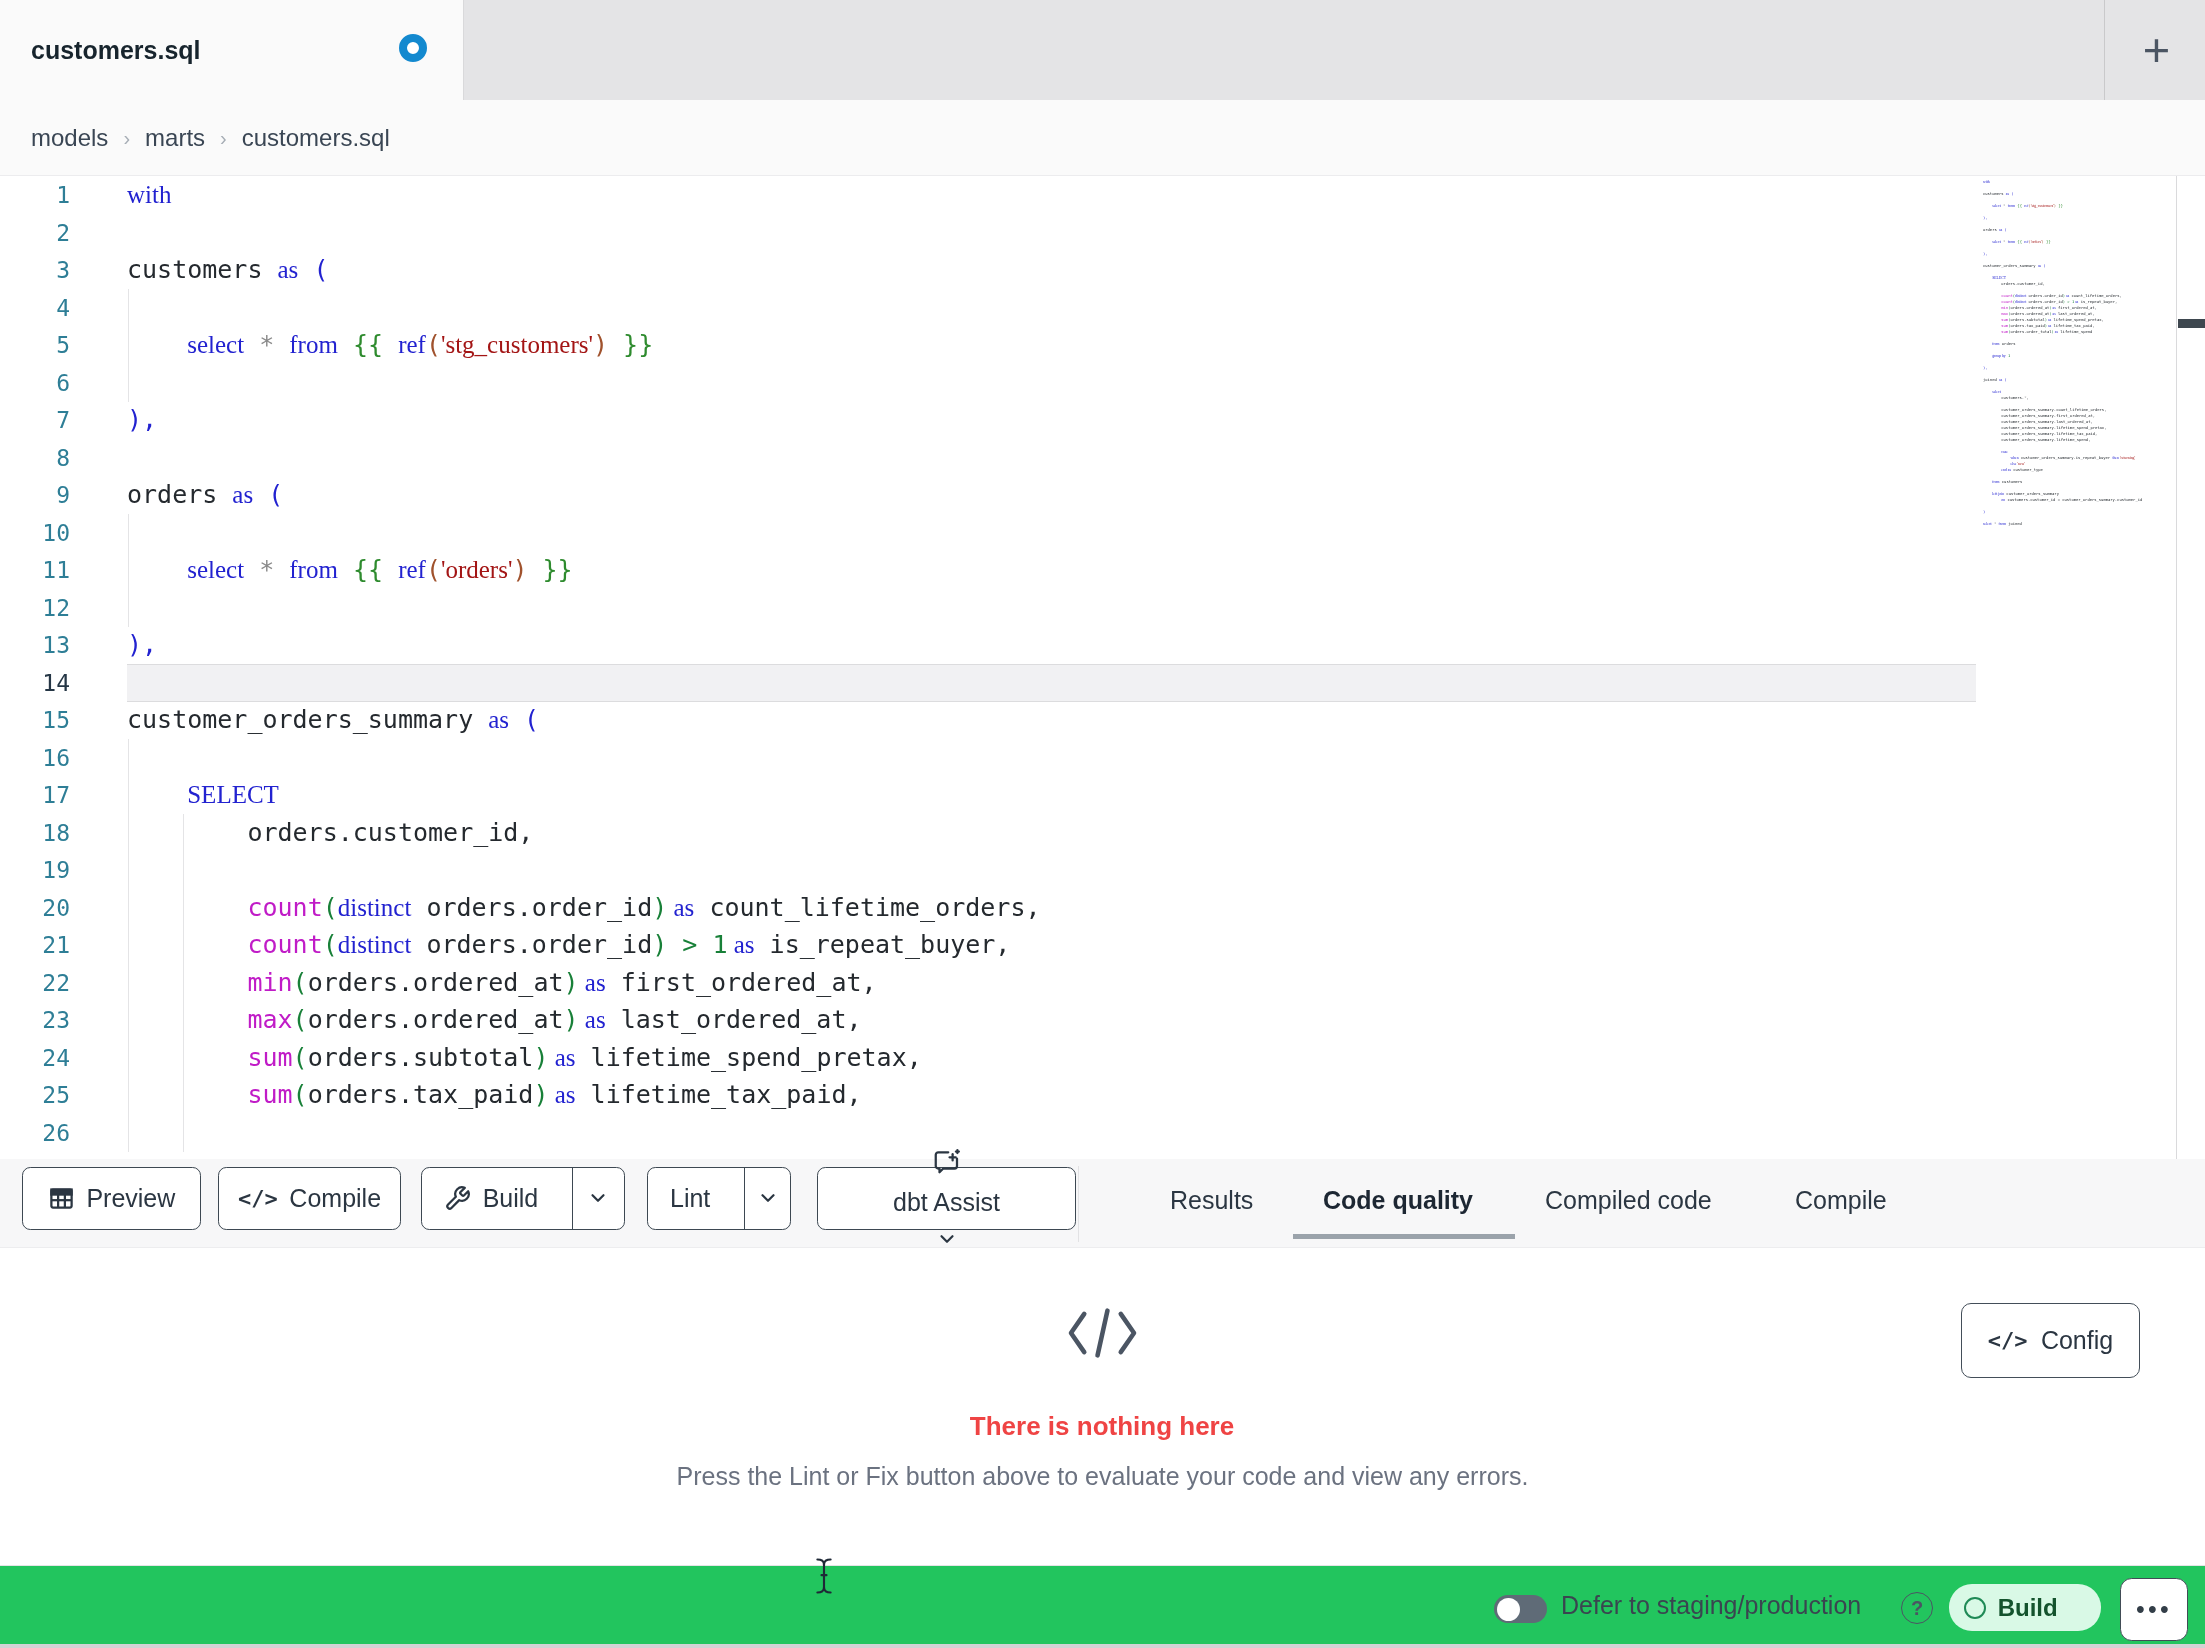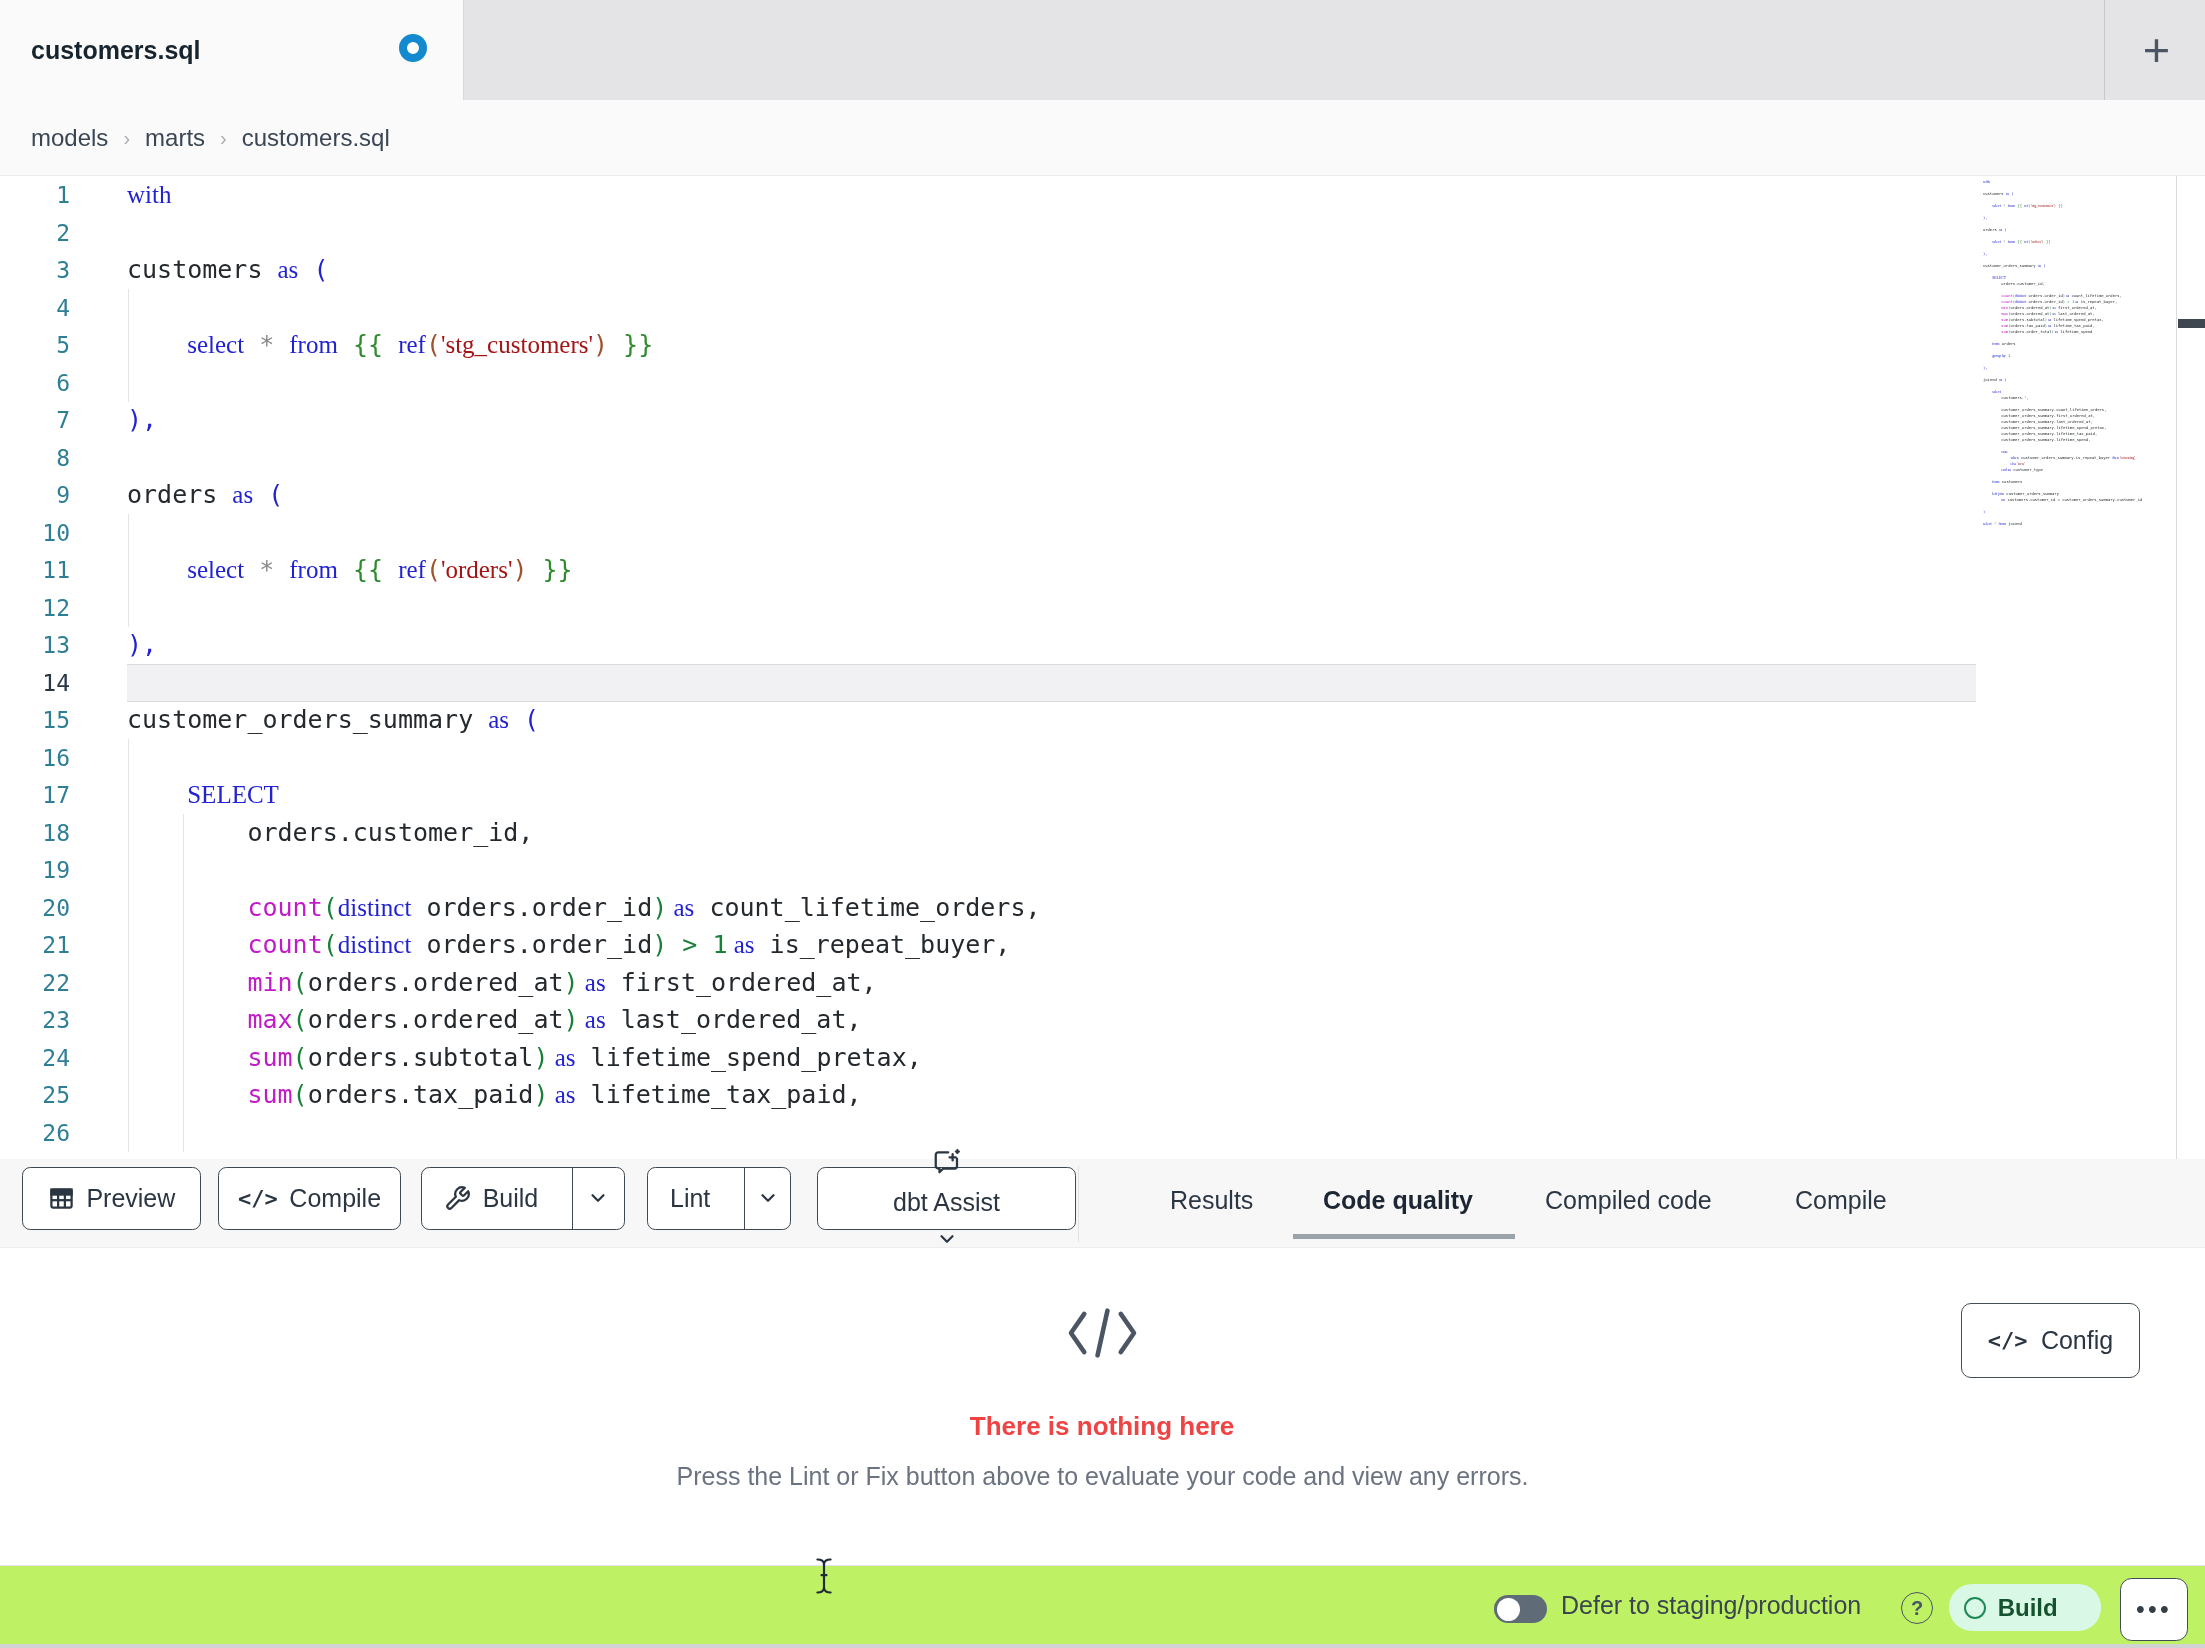--- a/index.html
+++ b/index.html
@@ -52,21 +52,21 @@
 
   
   .panel { position:absolute; left:0; top:1248px; width:2205px; height:317px; background:#ffffff; }
   .empty-icon { position:absolute; left:1066px; top:59px; }
   .empty-title { position:absolute; left:685px; top:163px; width:834px; text-align:center; font-size:26px; font-weight:700; color:#ef4444; }
   .empty-desc { position:absolute; left:477px; top:214px; width:1251px; text-align:center; font-size:25px; color:#6b7280; }
   .config-btn { position:absolute; left:1961px; top:55px; width:179px; height:75px; background:#ffffff; border:1.7px solid #434e59; border-radius:10px; display:flex; align-items:center; justify-content:center; gap:13.3px; font-size:25px; color:#2b3642; cursor:pointer; font-family:"Liberation Sans",sans-serif; }
   .code-glyph { font-family:"DejaVu Sans Mono", monospace; font-weight:600; font-size:22px; color:#2b3642; }
 
   
-  .statusbar { position:absolute; left:0; top:1565px; width:2205px; height:79px; background:#bef264; border-top:0.8px solid #e4e4e6; }
+  .statusbar { position:absolute; left:0; top:1565px; width:2205px; height:79px; background:#22c55e; border-top:0.8px solid #e4e4e6; }
   .toggle { position:absolute; left:1494px; top:29px; width:53px; height:28px; border-radius:14px; background:#5f6b77; cursor:pointer; }
   .toggle .knob { position:absolute; left:2.5px; top:2.5px; width:23px; height:23px; border-radius:50%; background:#ffffff; }
   .defer-label { position:absolute; left:1561px; top:0; height:79px; line-height:79px; font-size:25px; color:#3a4550; }
   .help { position:absolute; left:1901px; top:26px; width:32px; height:32px; border:1.7px solid #4b5563; border-radius:50%; color:#4b5563; font-size:20px; font-weight:700; text-align:center; line-height:28px; background:none; cursor:pointer; }
   .ready-pill { position:absolute; left:1949px; top:18.3px; width:152px; height:47px; border-radius:23px; background:var(--readybg); display:flex; align-items:center; gap:11.7px; padding-left:15px; }
   .ready-circle { width:22px; height:22px; border:2.5px solid #1f8a56; border-radius:50%; }
   .ready-label { font-size:24px; font-weight:600; color:var(--readyfg); }
   .more-btn { position:absolute; left:2120px; top:11.7px; width:68px; height:63px; background:#ffffff; border:1.7px solid #414c56; border-radius:11.7px; font-size:25px; letter-spacing:3.3px; color:#333e48; cursor:pointer; }
   .bottom-strip { position:absolute; left:0; top:1644px; width:2205px; height:4.2px; background:#d2d2d4; }
   .ibeam { position:absolute; left:813px; top:1557px; z-index:9; }

